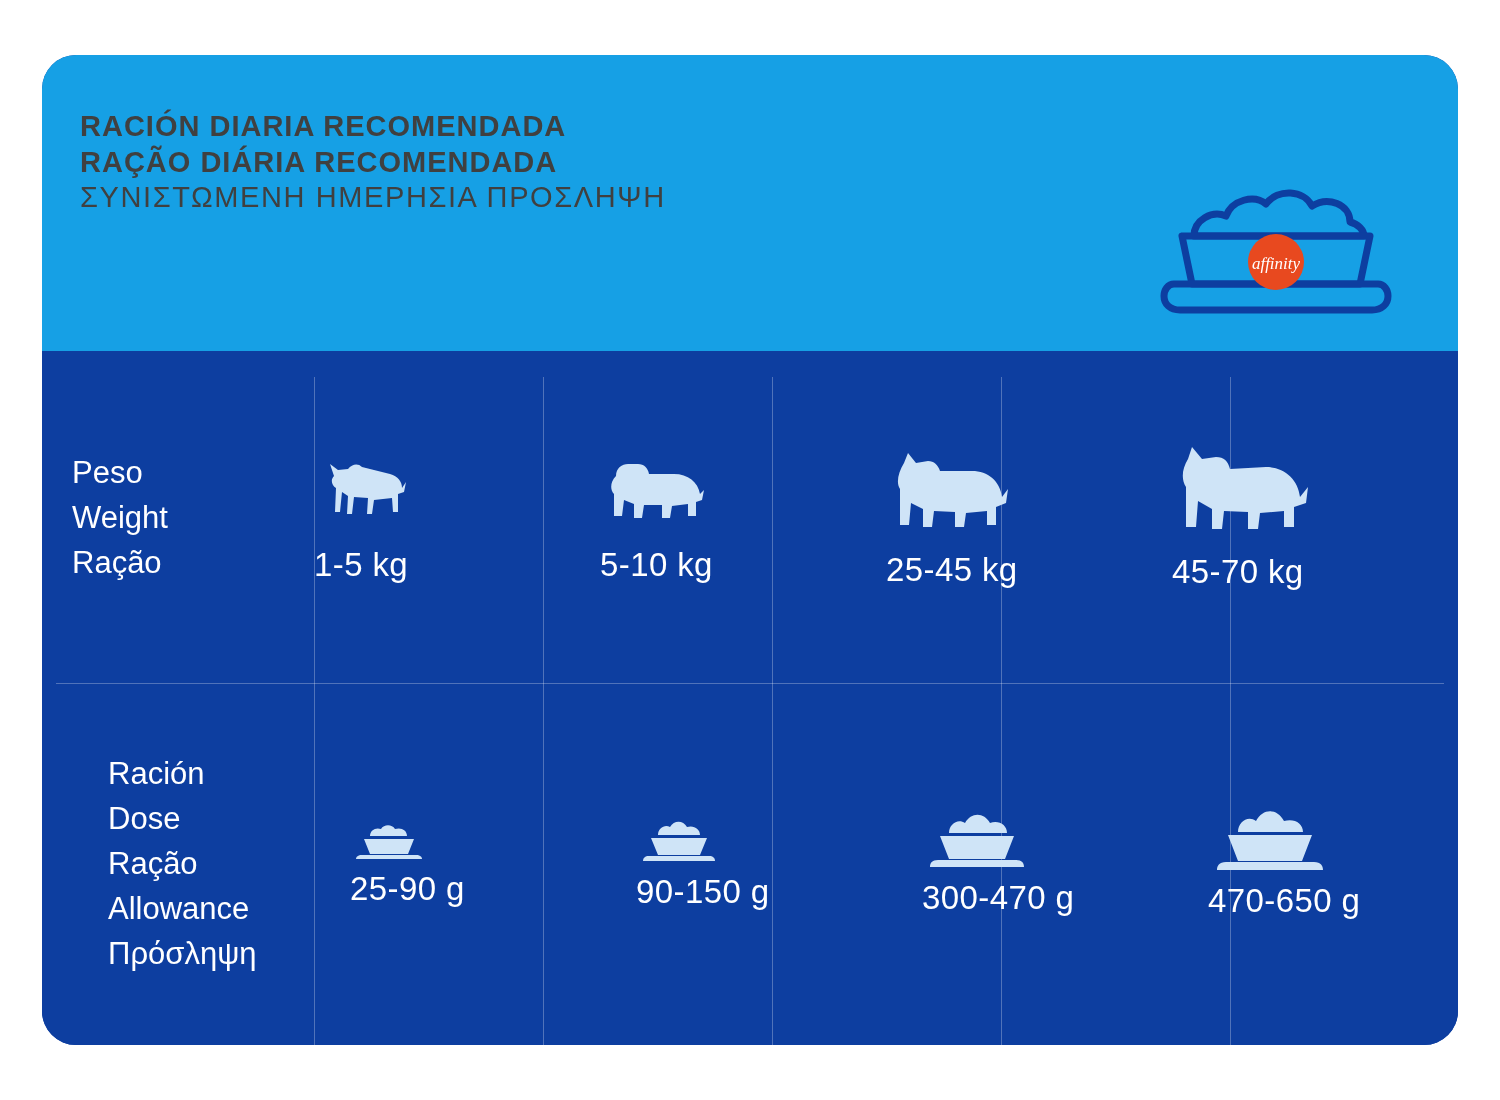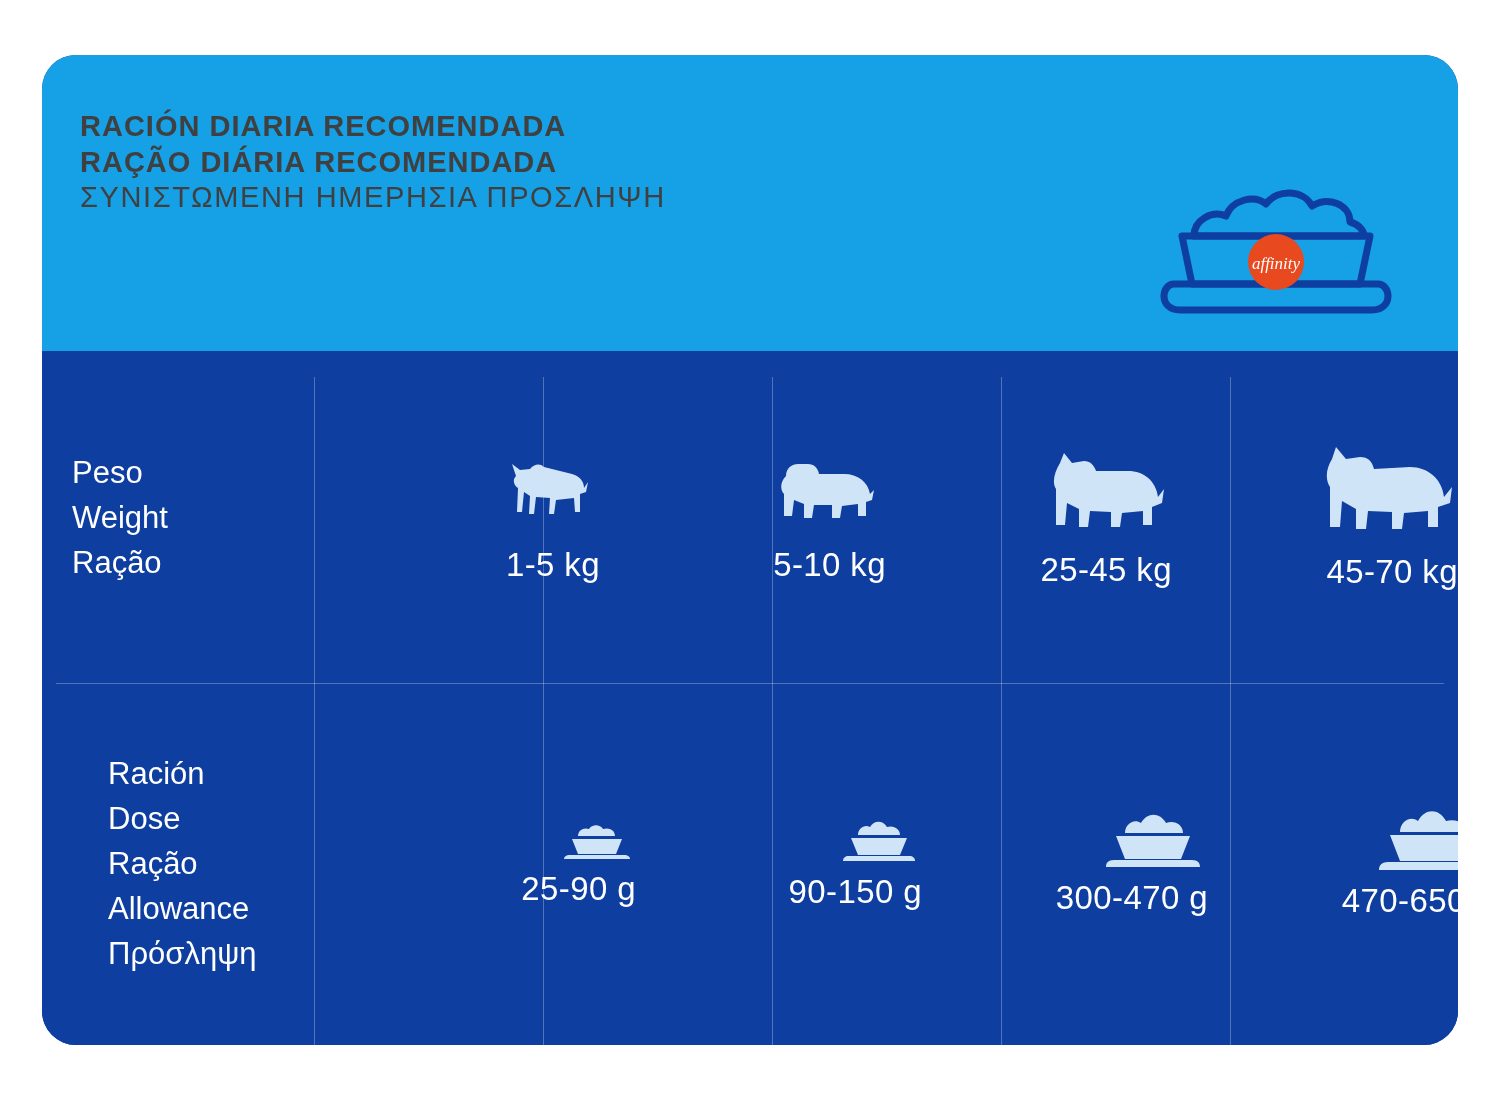--- a/index.html
+++ b/index.html
@@ -101,21 +101,21 @@
     color: #ffffff;
     font-size: 31px;
     line-height: 45px;
     white-space: nowrap;
   }
   .cell {
     flex: 1 1 0;
     position: relative;
     display: flex;
     flex-direction: column;
-    align-items: flex-end;
+    align-items: flex-start;
     justify-content: center;
   }
   .cell .value {
     color: #ffffff;
     font-size: 33px;
     white-space: nowrap;
     letter-spacing: 0.4px;
   }
   .dog-icon { display: block; }
   .row-weight .value { margin-top: 6px; }

